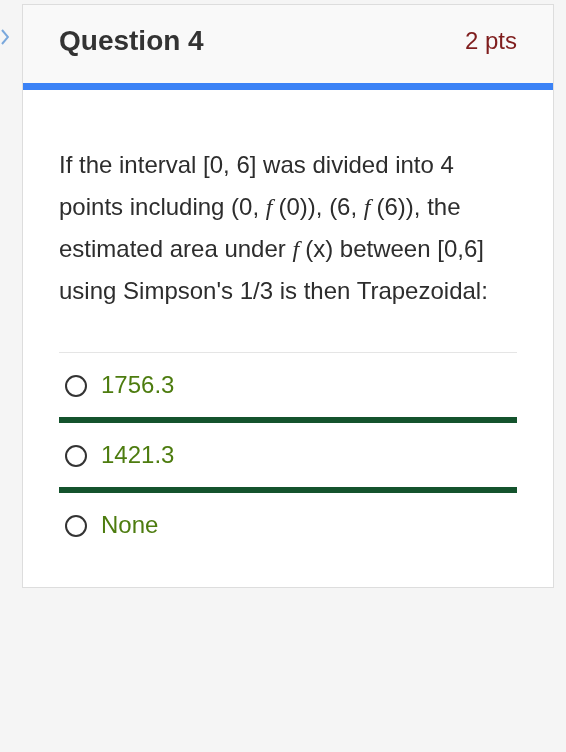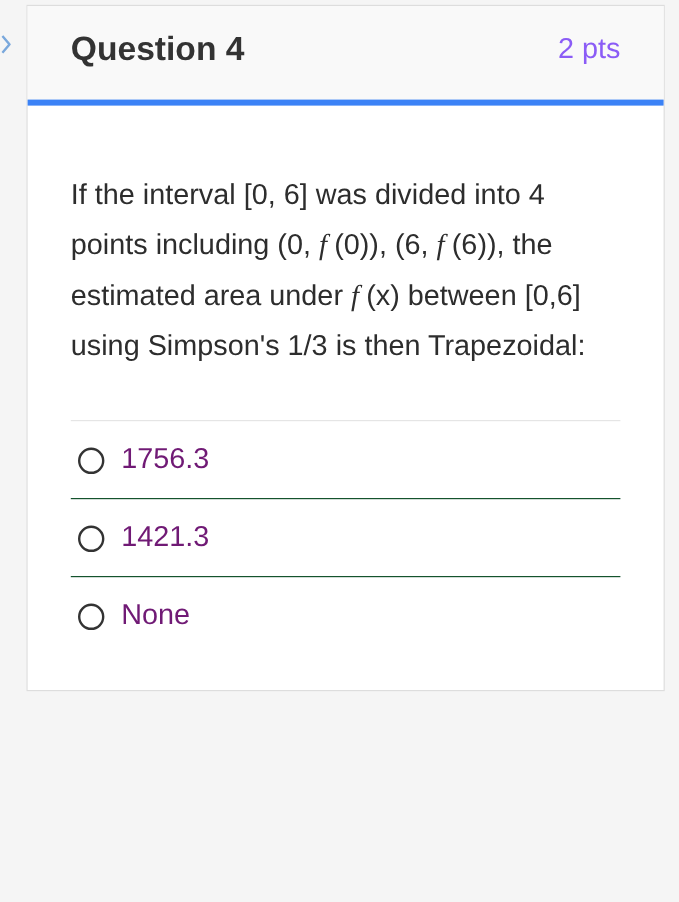--- a/index.html
+++ b/index.html
@@ -25,31 +25,31 @@
       left: -22px;
       top: 24px;
       color: #6a9dd8;
       font-size: 14px;
     }
     .question-header {
       display: flex;
       justify-content: space-between;
       align-items: center;
       padding: 20px 36px 26px 36px;
-      border-bottom: 5px solid #3b82f6;
+      border-bottom: 7px solid #3b82f6;
       background: #f9f9f9;
     }
     .question-title {
       font-size: 28px;
       font-weight: 700;
       color: #333;
     }
     .points {
       font-size: 24px;
-      color: #8b5cf6;
+      color: #7f1d1d;
       font-weight: 400;
     }
     .question-body {
       padding: 54px 36px 30px 36px;
     }
     .question-text {
       font-size: 24px;
       line-height: 1.75;
       color: #2d2d2d;
       margin-bottom: 40px;
@@ -58,39 +58,39 @@
       font-style: italic;
       font-family: Georgia, serif;
     }
     .options {
       width: 100%;
     }
     .option {
       display: flex;
       align-items: center;
       padding: 18px 0 18px 6px;
-      border-top: 1px solid #14532d;
+      border-top: 6px solid #14532d;
       cursor: pointer;
     }
     .option:first-child {
       border-top: 1px solid #e5e5e5;
     }
     .radio {
       width: 22px;
       height: 22px;
       border: 2px solid #333;
       border-radius: 50%;
       margin-right: 14px;
       flex-shrink: 0;
       position: relative;
       top: 1px;
     }
     .option-label {
       font-size: 24px;
-      color: #701a75;
+      color: #4d7c0f;
     }
   </style>
 </head>
 <body>
 
 <div class="question-card">
   <span class="nav-arrow">
     <svg width="8" height="16" viewBox="0 0 8 16">
         <path d="M1 1 L7 8 L1 15" stroke="#7aa8dc" stroke-width="2" fill="none"></path>
       </svg>

